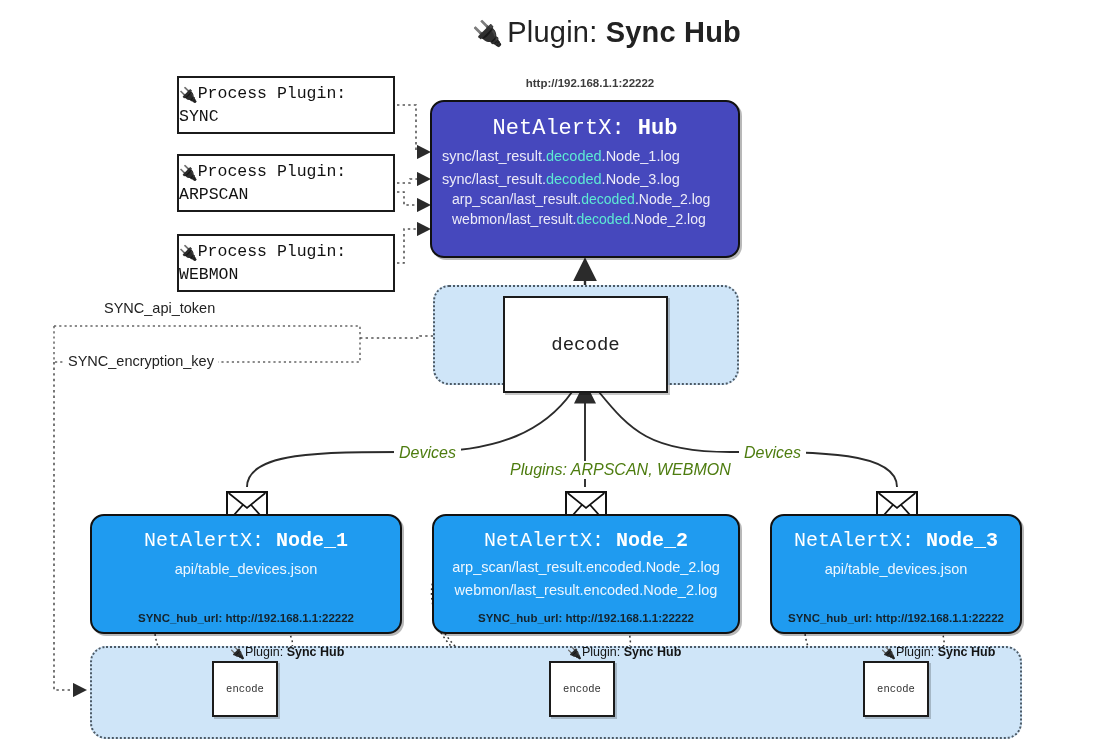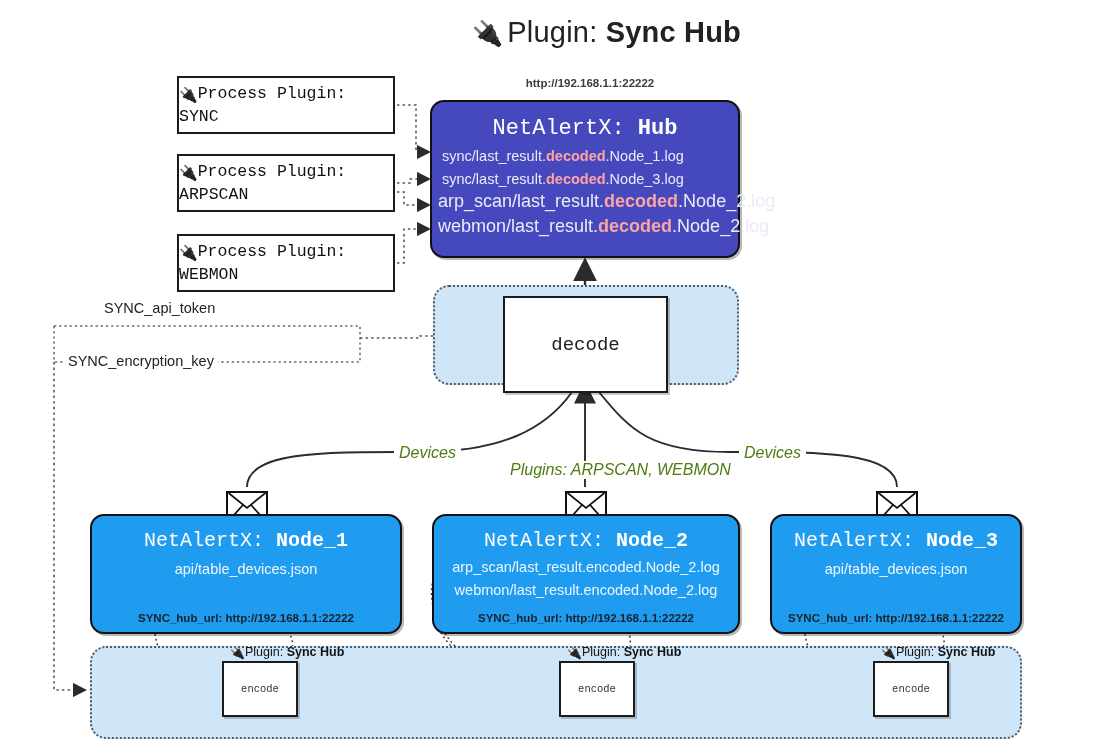--- a/index.html
+++ b/index.html
@@ -30,22 +30,22 @@
   
   #hub-url{position:absolute;left:445px;top:77px;width:290px;text-align:center;
            font-size:11.5px;font-weight:bold;color:#3d3d3d;}
   #hub{position:absolute;left:430px;top:100px;width:310px;height:158px;
        background:#4648bd;border:2.5px solid #111;border-radius:14px;box-sizing:border-box;
        box-shadow:2px 2px 0 rgba(0,0,0,.28);}
   #hub .hub-title{margin-top:14px;text-align:center;color:#fff;font-size:22px;
        font-family:"Liberation Mono","DejaVu Sans Mono",monospace;}
   #hub .hub-title b{font-weight:bold;}
   #hub .logline{color:#ecebf8;font-size:14.5px;margin-top:7px;padding-left:10px;white-space:nowrap;}
-  #hub .logline b{color:#fca5a5;font-weight:bold;}
-  #hub .logline.tight{margin-top:4px;font-size:18px;padding-left:6px;}
+  #hub .logline b{color:#5eead4;font-weight:normal;}
+  #hub .logline.tight{margin-top:4px;font-size:14px;padding-left:20px;}
 
   
   #decode-panel{position:absolute;left:433px;top:285px;width:306px;height:100px;
       background:#cfe5f8;border:2px dotted #4c5a66;border-radius:16px;box-sizing:border-box;}
   #decode-box{position:absolute;left:503px;top:296px;width:165px;height:97px;background:#fff;
       border:2.5px solid #1b1b1b;box-sizing:border-box;display:flex;align-items:center;
       justify-content:center;font-family:"Liberation Mono","DejaVu Sans Mono",monospace;
       font-size:19px;color:#222;box-shadow:2px 2px 0 rgba(0,0,0,.22);}
 
   
@@ -80,24 +80,24 @@
   #env1{left:226px;top:491px;}
   #env2{left:565px;top:491px;}
   #env3{left:876px;top:491px;}
 
   
   #encode-panel{position:absolute;left:90px;top:646px;width:932px;height:93px;
       background:#cfe5f8;border:2px dotted #4c5a66;border-radius:16px;box-sizing:border-box;}
   .plugtag{position:absolute;font-size:12.5px;color:#141414;white-space:nowrap;margin-left:44px;}
   .plugtag .plug{font-size:12px;filter:grayscale(1) contrast(1.4) brightness(.5);vertical-align:-1px;}
   .plugtag b{font-weight:bold;}
-  .encbox{position:absolute;width:76px;height:56px;background:#fff;border:2px solid #1b1b1b;
+  .encbox{position:absolute;width:66px;height:56px;background:#fff;border:2px solid #1b1b1b;
       box-sizing:border-box;display:flex;align-items:center;justify-content:center;
       font-family:"Liberation Mono","DejaVu Sans Mono",monospace;font-size:10.5px;color:#333;
-      box-shadow:2px 2px 0 rgba(0,0,0,.2);margin-left:10px;}
+      box-shadow:2px 2px 0 rgba(0,0,0,.2);}
   #tag1{left:186px;top:645px;} #enc1{left:212px;top:661px;}
   #tag2{left:523px;top:645px;} #enc2{left:549px;top:661px;}
   #tag3{left:837px;top:645px;} #enc3{left:863px;top:661px;}
 </style>
 </head>
 <body>
 
 <div class="stage">
 
   <svg class="wires" viewBox="0 0 1117 754">

